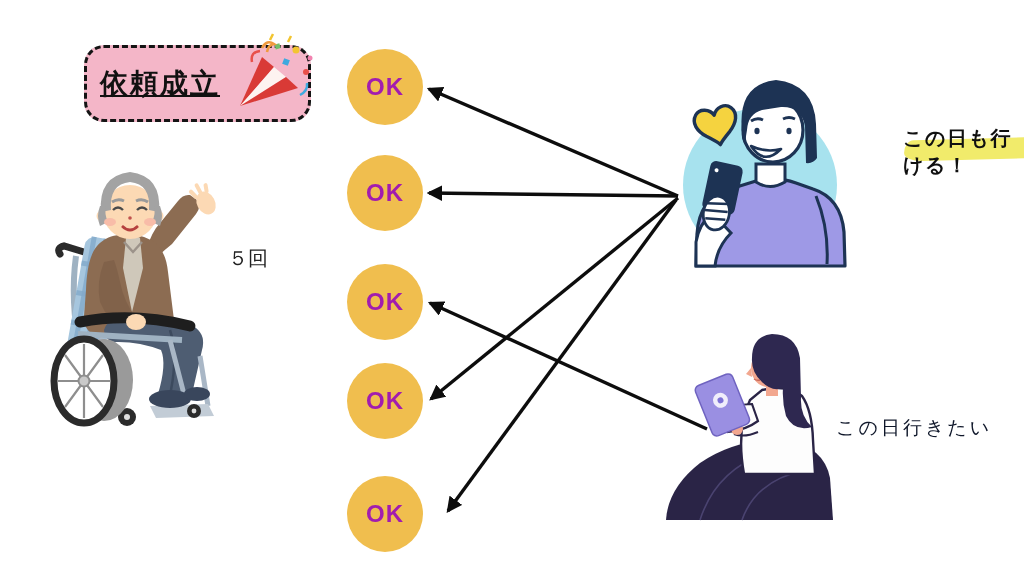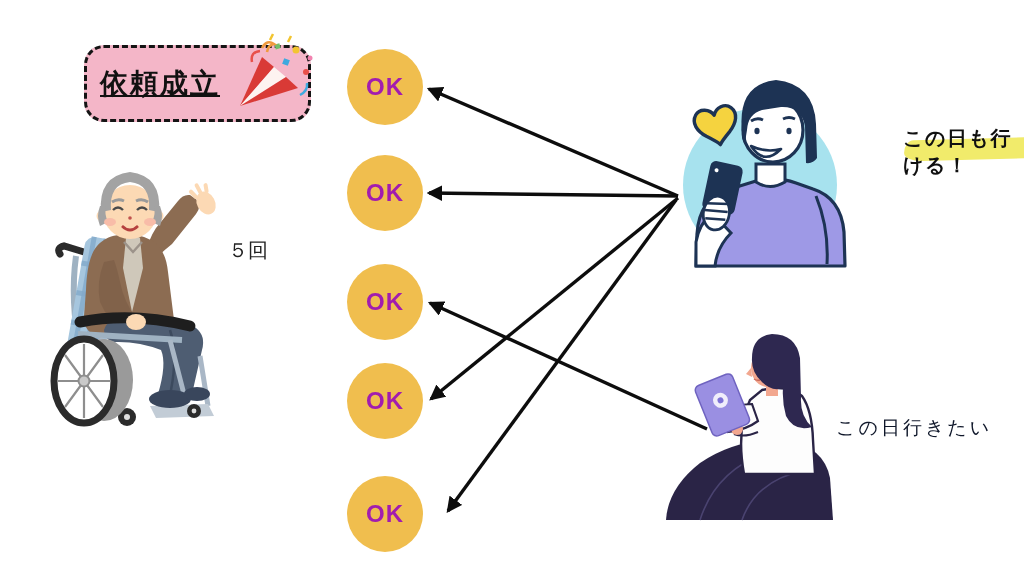--- a/index.html
+++ b/index.html
@@ -17,21 +17,21 @@
   .banner-label{font-size:28px;font-weight:bold;letter-spacing:2px;color:#111;}
   
   .ok-circle{
     position:absolute;left:347px;width:76px;height:76px;border-radius:50%;
     background:#F0BE4E;display:flex;align-items:center;justify-content:center;z-index:3;
   }
   .ok-circle span{font-size:24px;font-weight:bold;color:#a21caf;letter-spacing:1px;}
   .ok1{top:49px}.ok2{top:155px}.ok3{top:264px}.ok4{top:363px}.ok5{top:476px}
   
   .note{
-    position:absolute;left:197px;top:236px;width:102px;z-index:3;text-align:center;
+    position:absolute;left:197px;top:244px;width:102px;z-index:3;text-align:center;
     font-size:20px;line-height:29px;color:#222;
   }
   .speech-man{position:absolute;left:859px;top:125px;z-index:3;margin-left:44px;}
   .speech-man .hl{
     position:absolute;left:1px;top:13px;width:187px;height:21px;background:#F1EB6B;
     border-radius:10px 16px 12px 18px / 60% 45% 55% 40%;transform:rotate(-1.6deg);
   }
   .speech-man .txt{
     position:relative;font-size:20px;font-weight:bold;letter-spacing:1.5px;color:#101010;
   }

